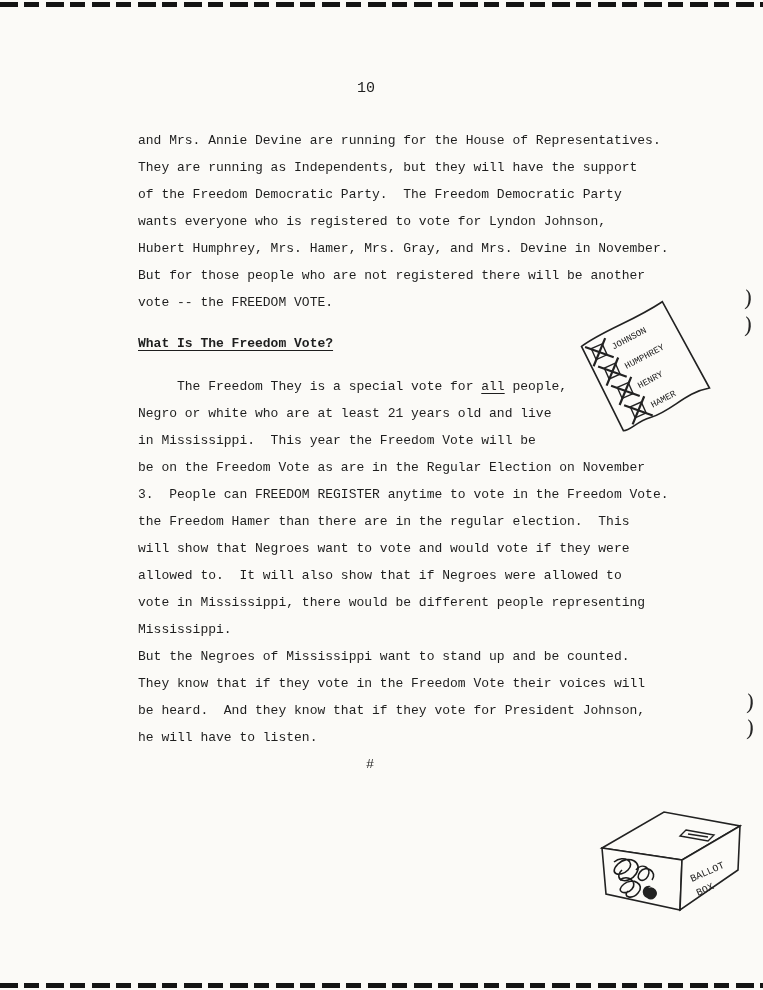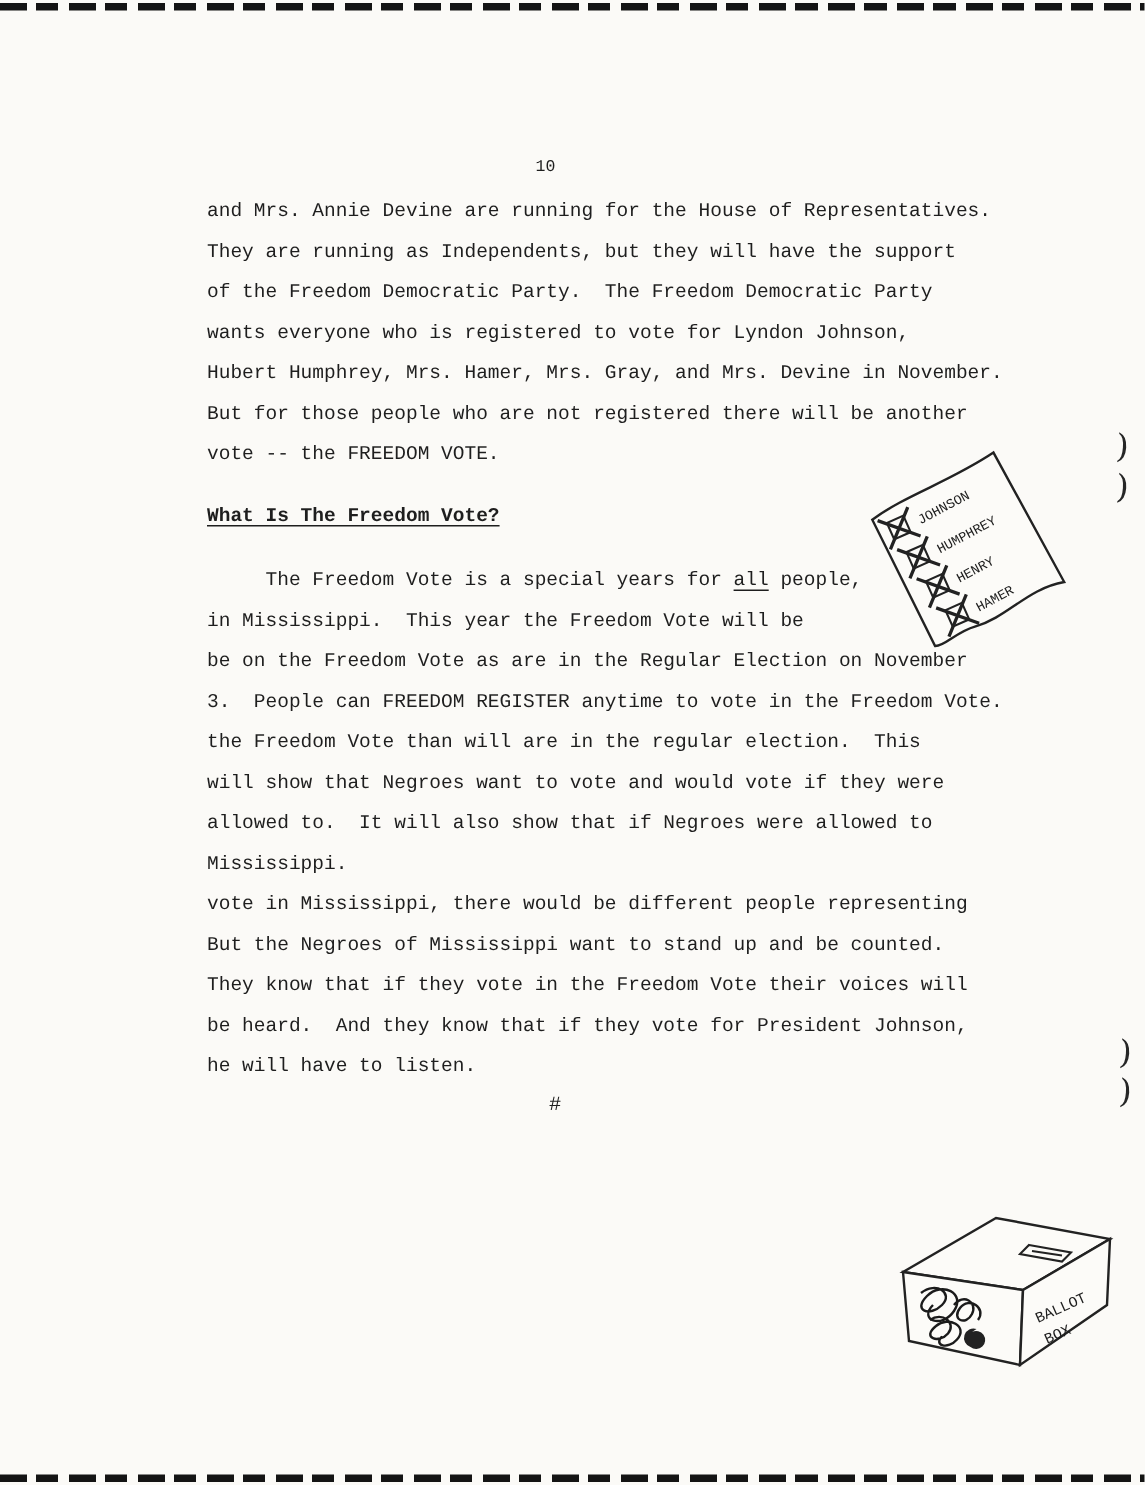--- a/index.html
+++ b/index.html
@@ -13,22 +13,22 @@
     overflow:hidden;
   }
   .scan-edge {
     position:absolute; left:0; width:763px; height:5px;
     background:
       repeating-linear-gradient(90deg, #141414 0 18px, transparent 18px 24px, #141414 24px 39px, transparent 39px 46px);
   }
   .scan-edge.top { top:2px; }
   .scan-edge.bottom { top:983px; }
   .page-number {
-    position:absolute; left:357px; top:106px;
-    font-size:11px;
+    position:absolute; left:357px; top:80px;
+    font-size:15px;
   }
   .text-block {
     position:absolute; left:138px; top:127px; width:580px;
   }
   .line {
     white-space:pre;
     font-size:13px;
     line-height:27px;
     height:27px;
   }
@@ -83,32 +83,33 @@
       <div class="line">Hubert Humphrey, Mrs. Hamer, Mrs. Gray, and Mrs. Devine in November.</div>
       <div class="line">But for those people who are not registered there will be another</div>
       <div class="line">vote -- the FREEDOM VOTE.</div>
     </div>
 
     <div class="heading">
       <span class="line">What Is The Freedom Vote?</span>
     </div>
 
     <div>
-      <div class="line"><span>     The Freedom Vote is a special years for </span><span class="u">all</span><span> people,</span></div>
+      <div class="line"><span>     The Freedom They is a special vote for </span><span class="u">all</span><span> people,</span></div>
+      <div class="line">Negro or white who are at least 21 years old and live</div>
       <div class="line">in Mississippi.  This year the Freedom Vote will be</div>
       <div class="line">be on the Freedom Vote as are in the Regular Election on November</div>
       <div class="line">3.  People can FREEDOM REGISTER anytime to vote in the Freedom Vote.</div>
     </div>
 
     <div>
-      <div class="line">the Freedom Vote than will are in the regular election.  This</div>
+      <div class="line">the Freedom Hamer than there are in the regular election.  This</div>
       <div class="line">will show that Negroes want to vote and would vote if they were</div>
       <div class="line">allowed to.  It will also show that if Negroes were allowed to</div>
+      <div class="line">vote in Mississippi, there would be different people representing</div>
       <div class="line">Mississippi.</div>
-      <div class="line">vote in Mississippi, there would be different people representing</div>
     </div>
 
     <div>
       <div class="line">But the Negroes of Mississippi want to stand up and be counted.</div>
       <div class="line">They know that if they vote in the Freedom Vote their voices will</div>
       <div class="line">be heard.  And they know that if they vote for President Johnson,</div>
       <div class="line">he will have to listen.</div>
     </div>
 
     <div class="end-mark">#</div>

